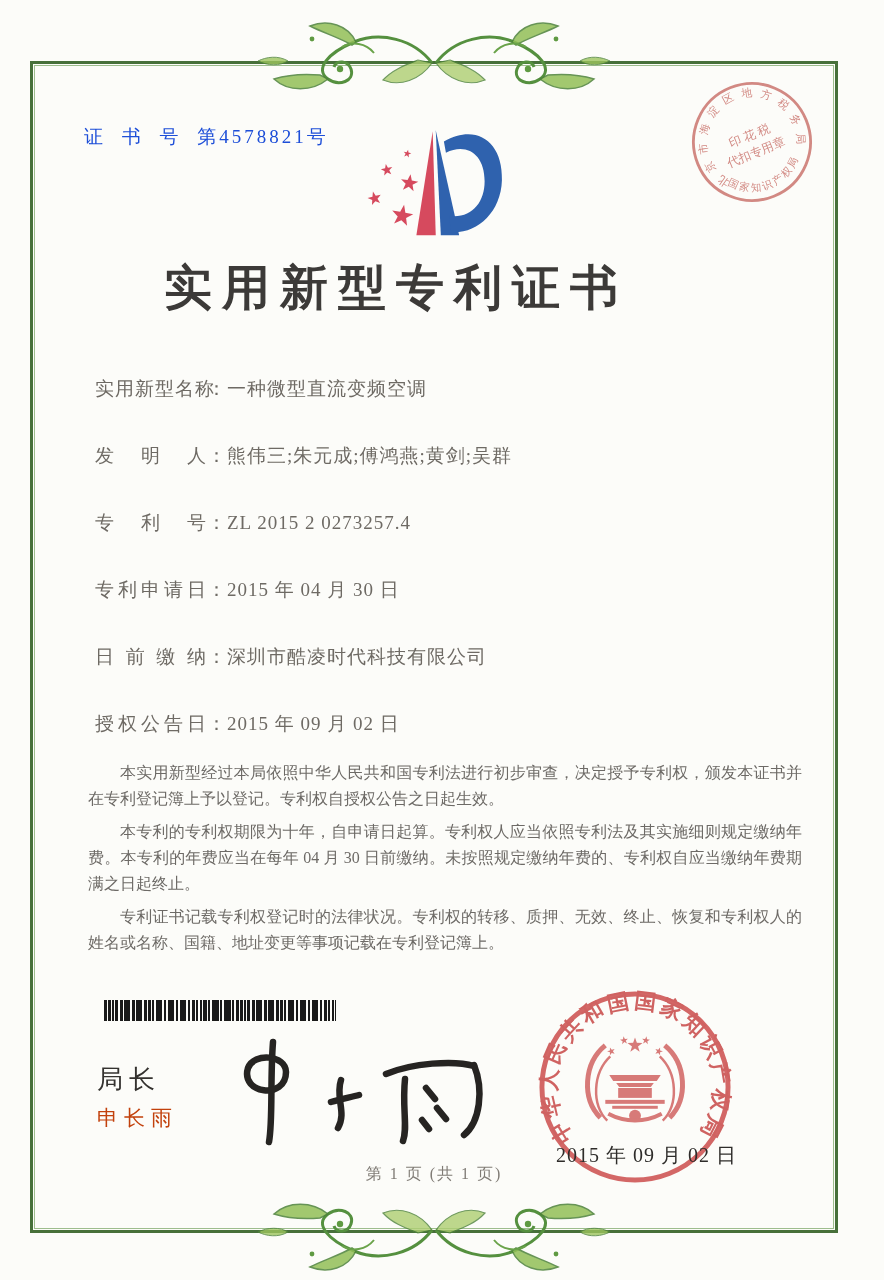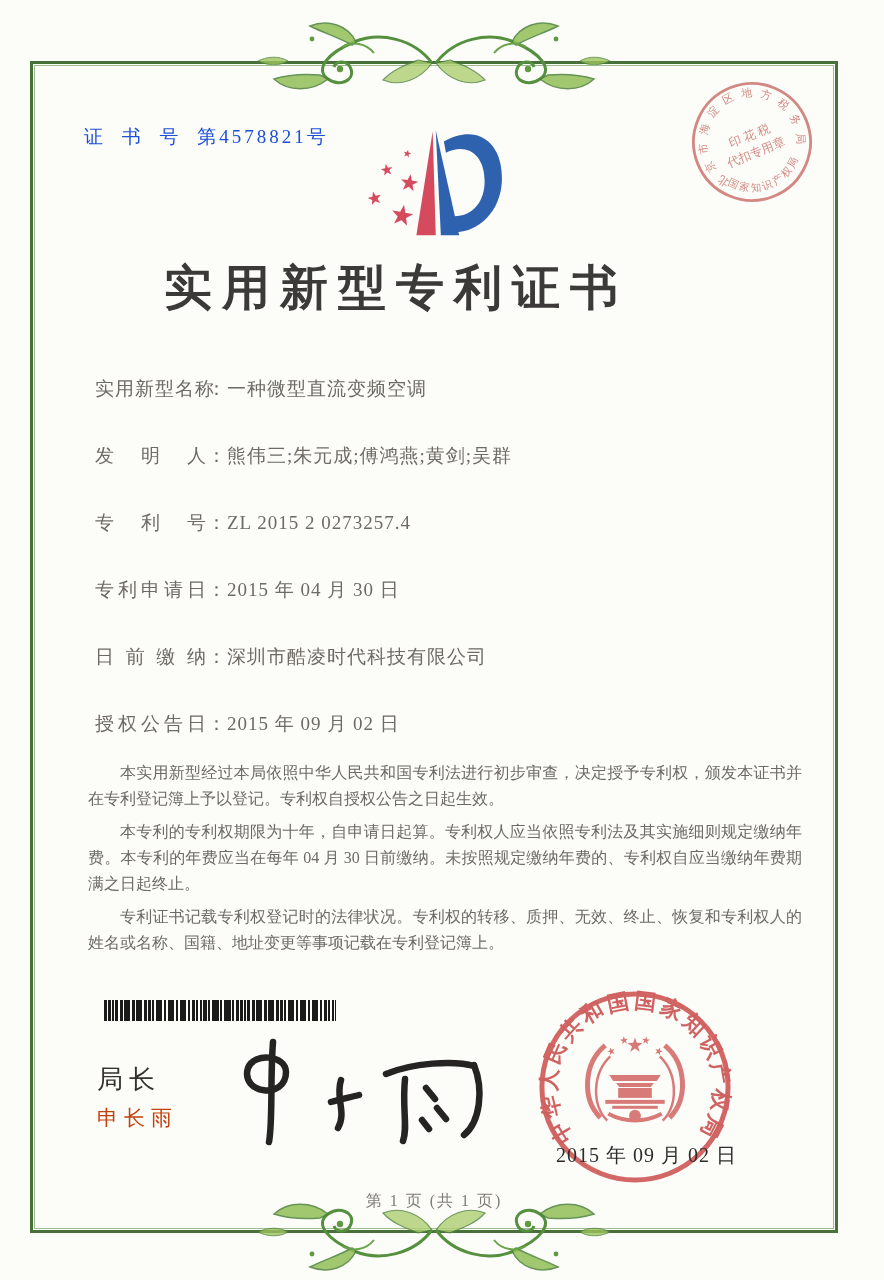--- a/index.html
+++ b/index.html
@@ -44,21 +44,21 @@
       repeating-linear-gradient(90deg,#1a1a1a 0 2px,transparent 2px 4px),
       repeating-linear-gradient(90deg,#1a1a1a 0 1px,transparent 1px 6px),
       repeating-linear-gradient(90deg,#1a1a1a 0 3px,transparent 3px 11px);
   }
   .signer-title{position:absolute;left:97px;top:1062px;font-size:26px;letter-spacing:6px;color:#34322f;}
   .signer-name{position:absolute;left:97px;top:1104px;font-size:21px;letter-spacing:6px;color:#c2410c;}
   .signature{position:absolute;left:228px;top:1028px;width:265px;height:120px;}
   .big-seal{position:absolute;left:536px;top:988px;width:198px;height:198px;opacity:.86;mix-blend-mode:multiply;}
   .seal-date{position:absolute;left:556px;top:1142px;font-size:20px;color:#2e2c2a;letter-spacing:1px;z-index:5;}
   .footer{
-    position:absolute;left:30px;top:1191px;width:808px;text-align:center;
+    position:absolute;left:30px;top:1164px;width:808px;text-align:center;
     font-size:16px;color:#807c76;letter-spacing:2px;
   }
   .tax-stamp{
     position:absolute;left:686px;top:76px;width:132px;height:132px;
     transform:rotate(-22deg);opacity:.78;mix-blend-mode:multiply;
   }
 </style>
 </head>
 <body>
 

